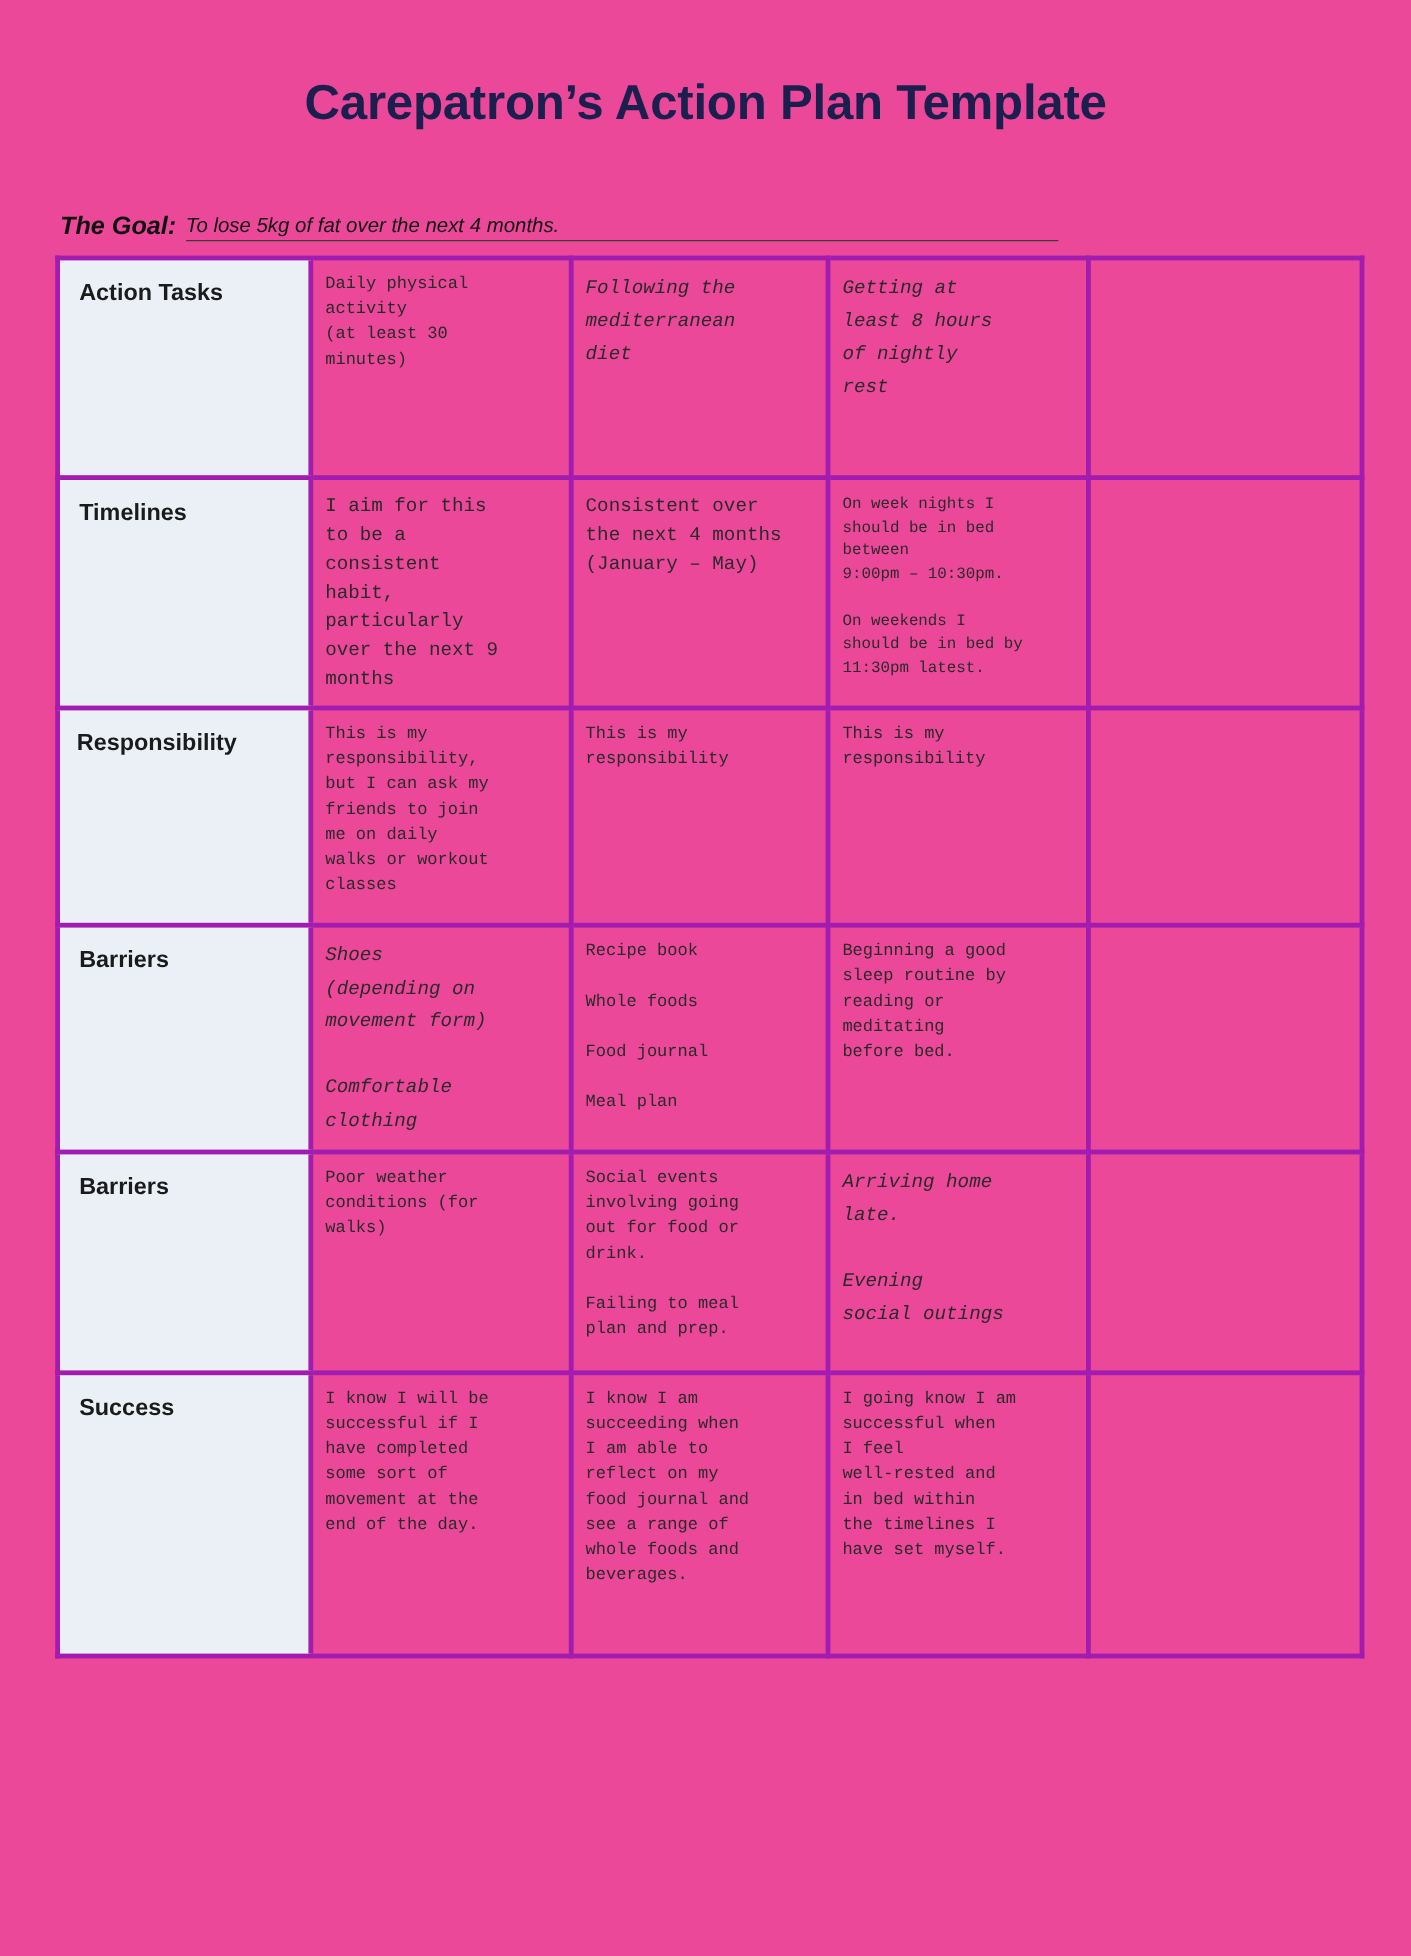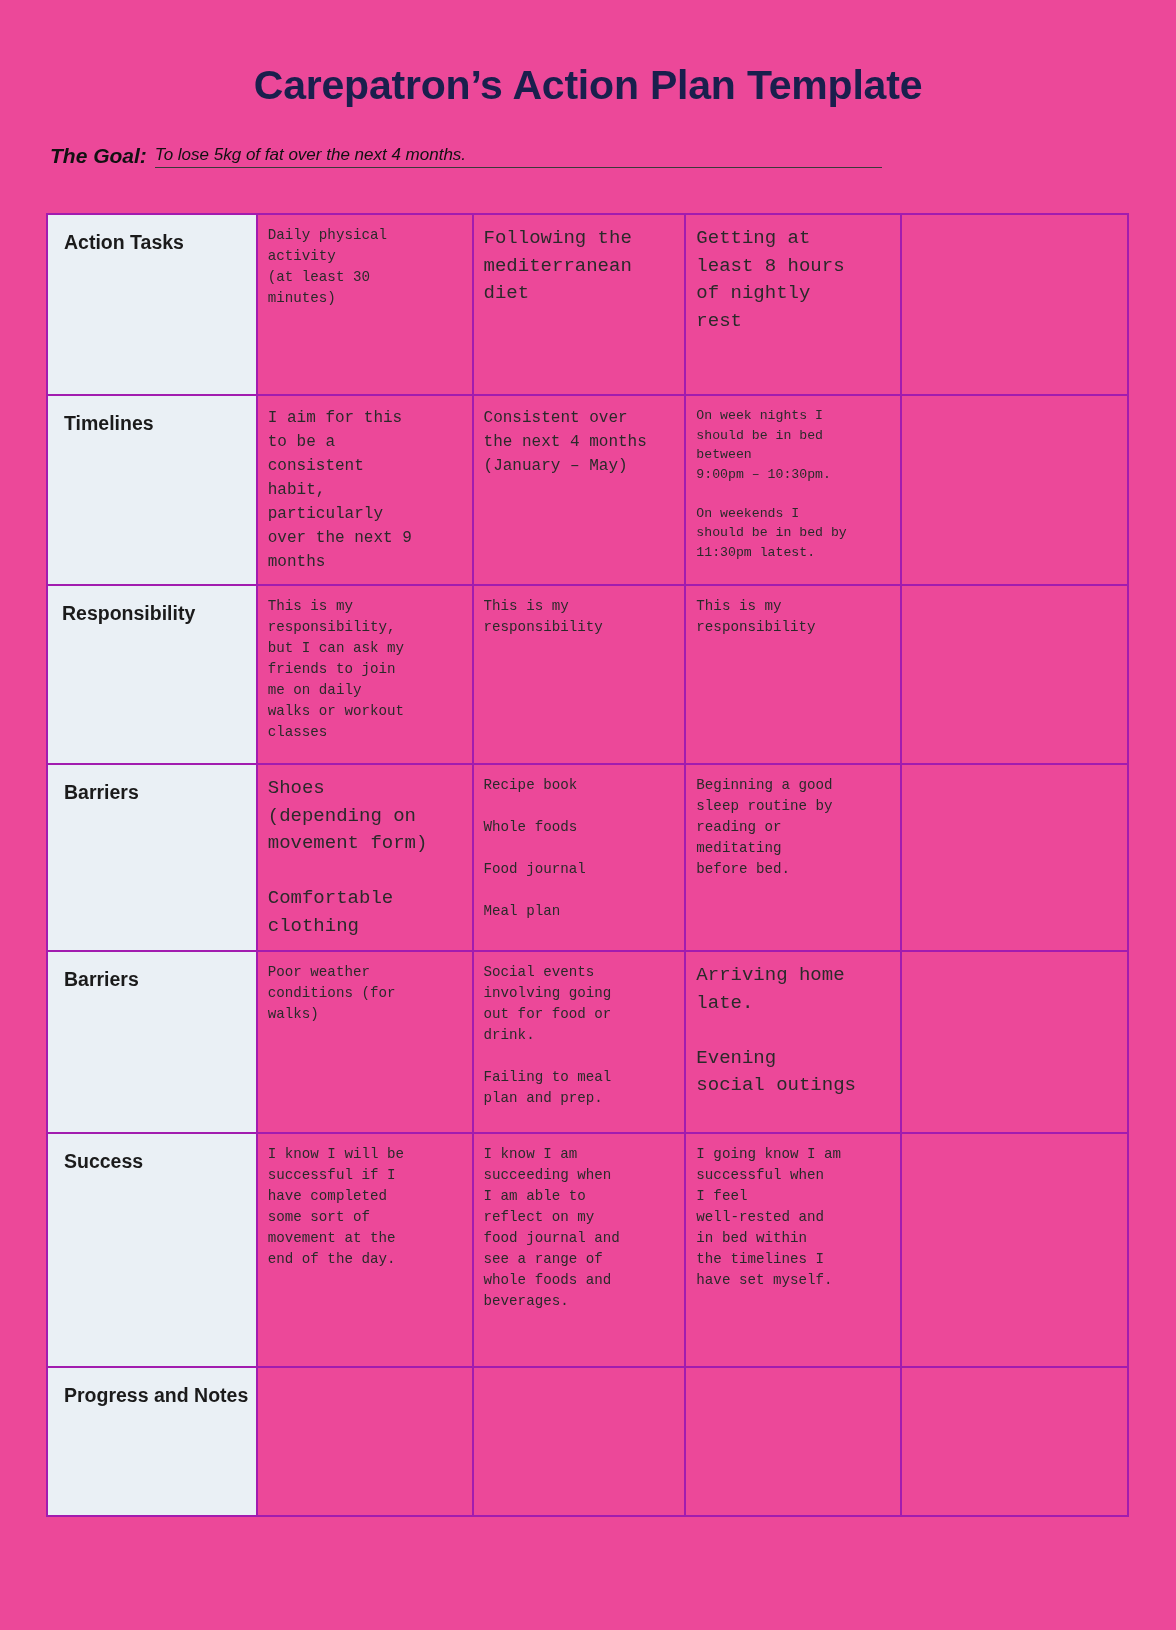--- a/index.html
+++ b/index.html
@@ -51,40 +51,41 @@
     color: #111111;
     white-space: nowrap;
     line-height: 25px;
   }
   .goal-value-wrap {
     margin-left: 8px;
     width: 727px;
     border-bottom: 1.5px solid #3a3a3a;
     line-height: 23px;
     height: 24px;
+    margin-top: 33px;
   }
   .goal-value {
     font-family: "Liberation Sans", sans-serif;
     font-size: 17px;
     color: #111111;
     white-space: nowrap;
   }
 
   
   .plan-table {
     position: absolute;
     top: 213px;
     left: 46px;
     width: 1083px;
     border-collapse: collapse;
     table-layout: fixed;
   }
   .plan-table td {
     vertical-align: top;
-    border: 2px solid #a21caf;
+    border: 4px solid #a21caf;
     padding: 0;
   }
   .plan-table .col-label {
     width: 191px;
     background: #eaf0f5;
     border-right: 1px solid #e2e5e9;
     padding: 12px 0 0 16px;
   }
   .plan-table .col-a { width: 213px; }
   .plan-table .col-b { width: 210px; }
@@ -100,21 +101,21 @@
   }
 
   .cell {
     padding: 10px 10px 10px 10px;
     font-family: "Liberation Mono", "DejaVu Sans Mono", monospace;
     color: #2a2a2a;
     white-space: pre-wrap;
   }
   .sz-sm { font-size: 14.2px; line-height: 21px; }
   .sz-md { font-size: 16px;   line-height: 24px; }
-  .sz-lg { font-size: 19px;   line-height: 27.5px; }
+  .sz-lg { font-size: 16px;   line-height: 27.5px; font-style: italic; }
   .sz-xs { font-size: 13.2px; line-height: 19.5px; }
 
   
   .r-tasks td        { height: 165px; }
   .r-timelines td    { height: 163px; }
   .r-responsibility td { height: 163px; }
   .r-resources td    { height: 168px; }
   .r-barriers td     { height: 166px; }
   .r-success td      { height: 218px; }
   .r-progress td     { height: 133px; }
@@ -323,34 +324,17 @@
 well-rested and
 in bed within
 the timelines I
 have set myself.</div>
         </td>
         <td class="col-d">
           <div class="cell sz-sm"></div>
         </td>
       </tr>
 
-      <tr class="r-progress">
-        <td class="col-label">
-          <div class="row-label">Progress and Notes</div>
-        </td>
-        <td class="col-a">
-          <div class="cell sz-sm"></div>
-        </td>
-        <td class="col-b">
-          <div class="cell sz-sm"></div>
-        </td>
-        <td class="col-c">
-          <div class="cell sz-sm"></div>
-        </td>
-        <td class="col-d">
-          <div class="cell sz-sm"></div>
-        </td>
-      </tr>
 
     </tbody>
   </table>
 
 </div>
 
 </body></html>

